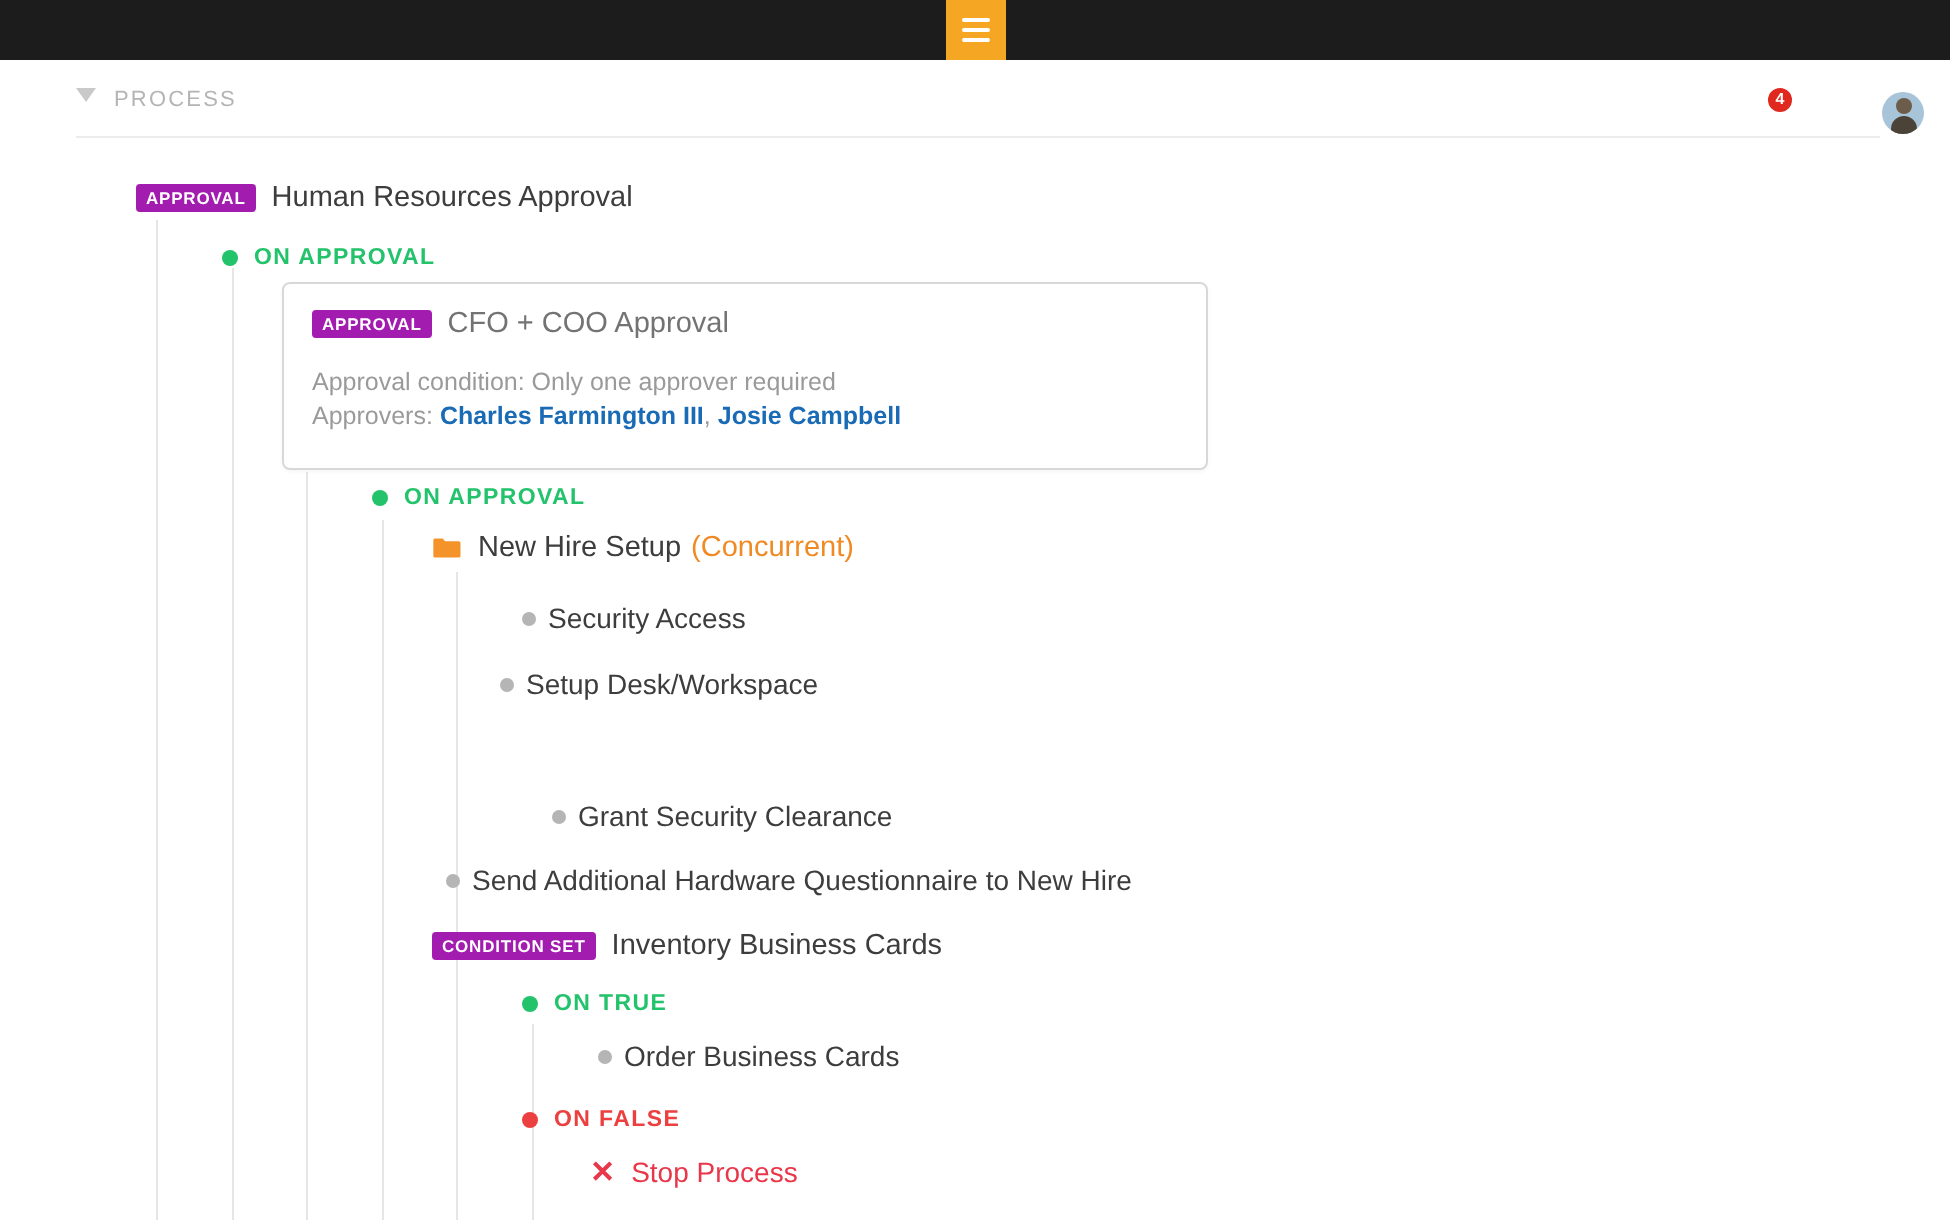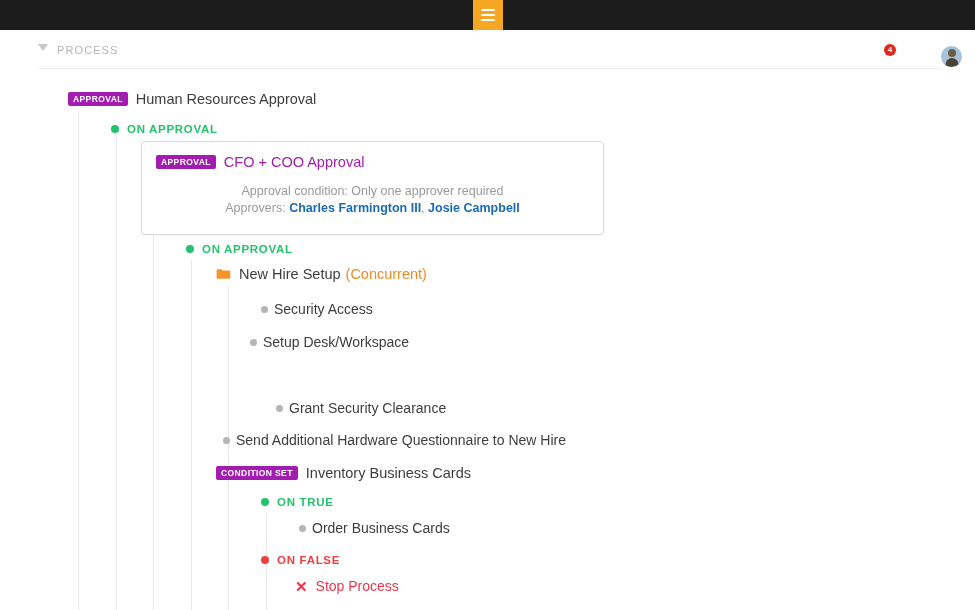--- a/index.html
+++ b/index.html
@@ -138,24 +138,24 @@
   .card {
     position: absolute;
     background: #ffffff;
     border: 1px solid #d8d8d8;
     border-radius: 4px;
     box-shadow: 0 1px 2px rgba(0,0,0,.04);
     padding: 12px 14px 16px 14px;
   }
   .card-head { display: flex; align-items: center; }
   .card-title {
-    font-size: 14.5px; color: #a21caf; margin-left: 8px;
+    font-size: 14.5px; color: #737373; margin-left: 8px;
   }
   .card-line {
-    font-size: 12.5px; color: #9a9a9a; margin-top: 0; line-height: 17px; text-align: center;
+    font-size: 12.5px; color: #9a9a9a; margin-top: 0; line-height: 17px;
   }
   .card-body { margin-top: 13px; }
   .link {
     color: #1a6bb5; font-weight: bold; cursor: pointer;
   }
   .sep { color: #9a9a9a; }
 
   
   .task { position: absolute; display: flex; align-items: center; gap: 6px; }
   .task-label { font-size: 14px; color: #3d3d3d; white-space: nowrap; }

